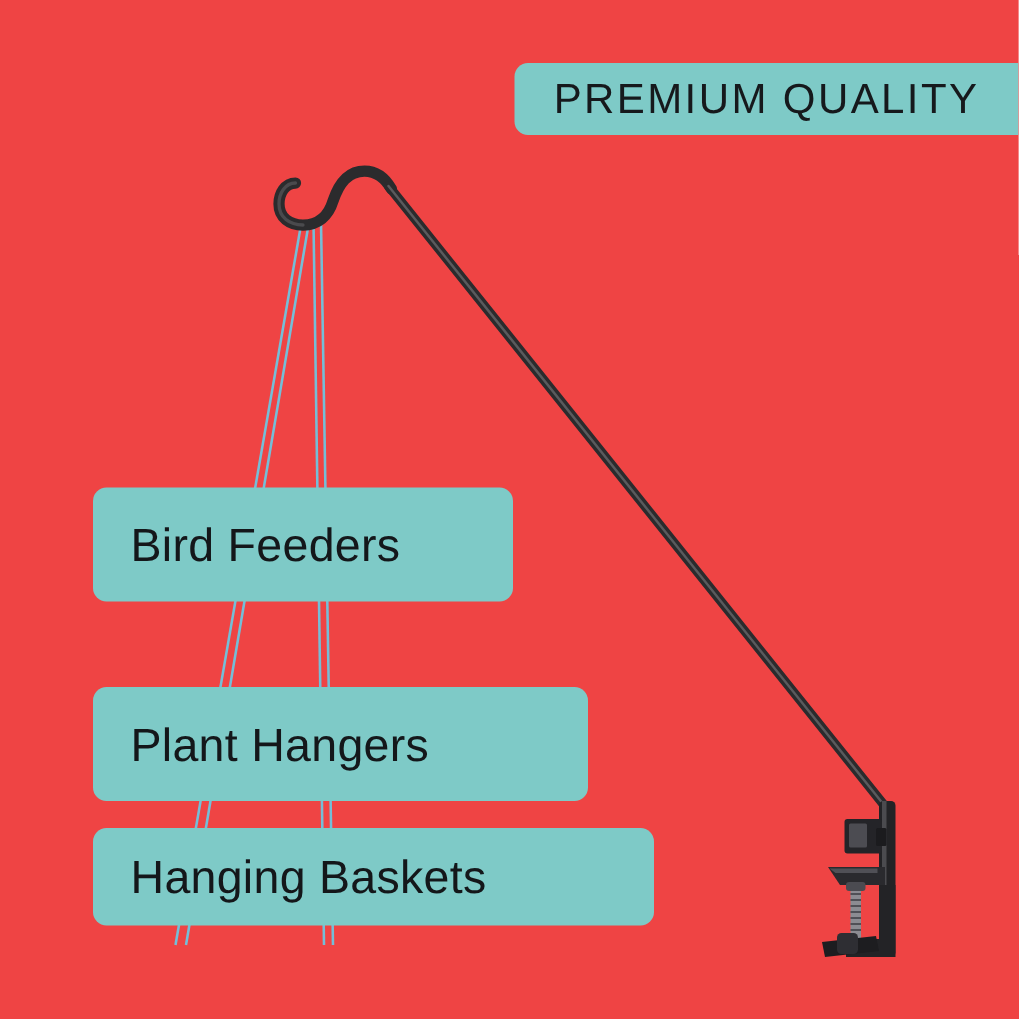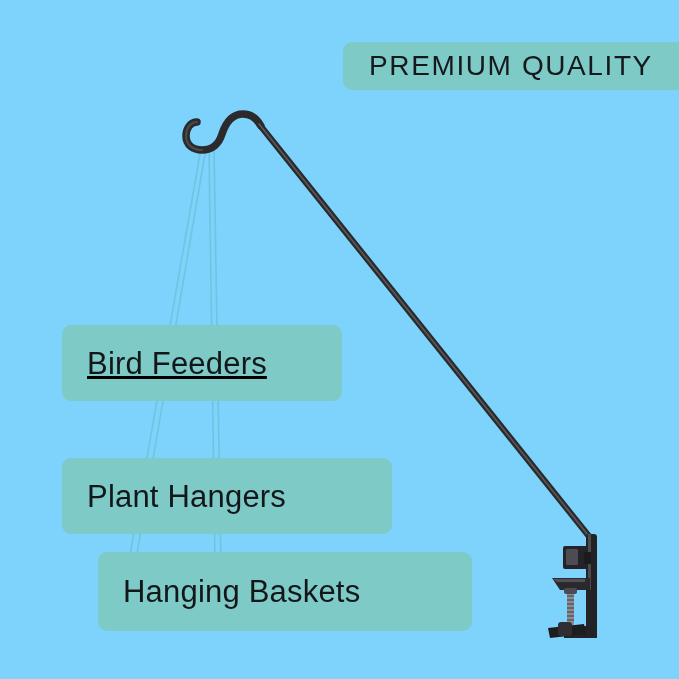--- a/index.html
+++ b/index.html
@@ -8,21 +8,21 @@
     padding: 0;
   }
   body {
     font-family: "Liberation Sans", sans-serif;
     background: #ffffff;
   }
   #product-image {
     position: relative;
     width: 679px;
     height: 679px;
-    background: #7dd3fc;
+    background: #ef4444;
     overflow: hidden;
   }
 
   
   #artwork {
     position: absolute;
     left: 0;
     top: 0;
     width: 679px;
     height: 679px;
@@ -70,35 +70,33 @@
     white-space: nowrap;
     line-height: 1;
     letter-spacing: 0.2px;
   }
 
   #chip-bird-feeders {
     left: 62px;
     top: 325px;
     width: 280px;
     height: 76px;
-    text-decoration: underline;
   }
   #chip-plant-hangers {
     left: 62px;
     top: 437px;
     width: 330px;
     height: 76px;
     margin-top: 21px;
   }
   #chip-hanging-baskets {
     left: 62px;
     top: 552px;
     width: 374px;
-    height: 79px;
-    margin-left: 36px;
+    height: 65px;
   }
 </style>
 </head>
 <body>
 
 <div id="product-image">
 
   <svg id="artwork" viewBox="0 0 679 679">
 
     <g stroke="#6fc5e0" stroke-width="1.7" fill="none" opacity="0.95">

